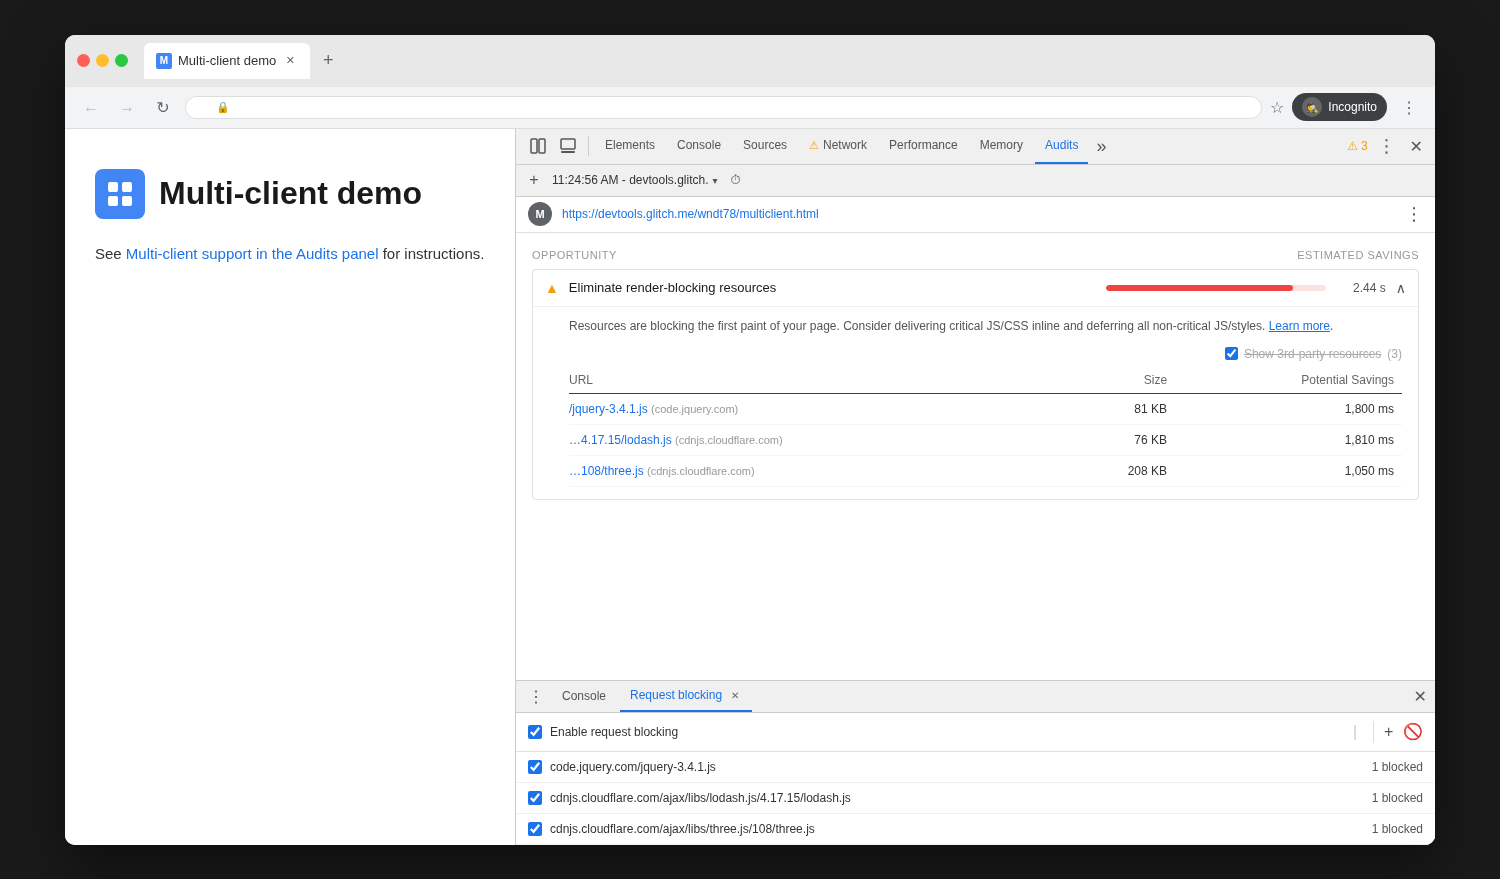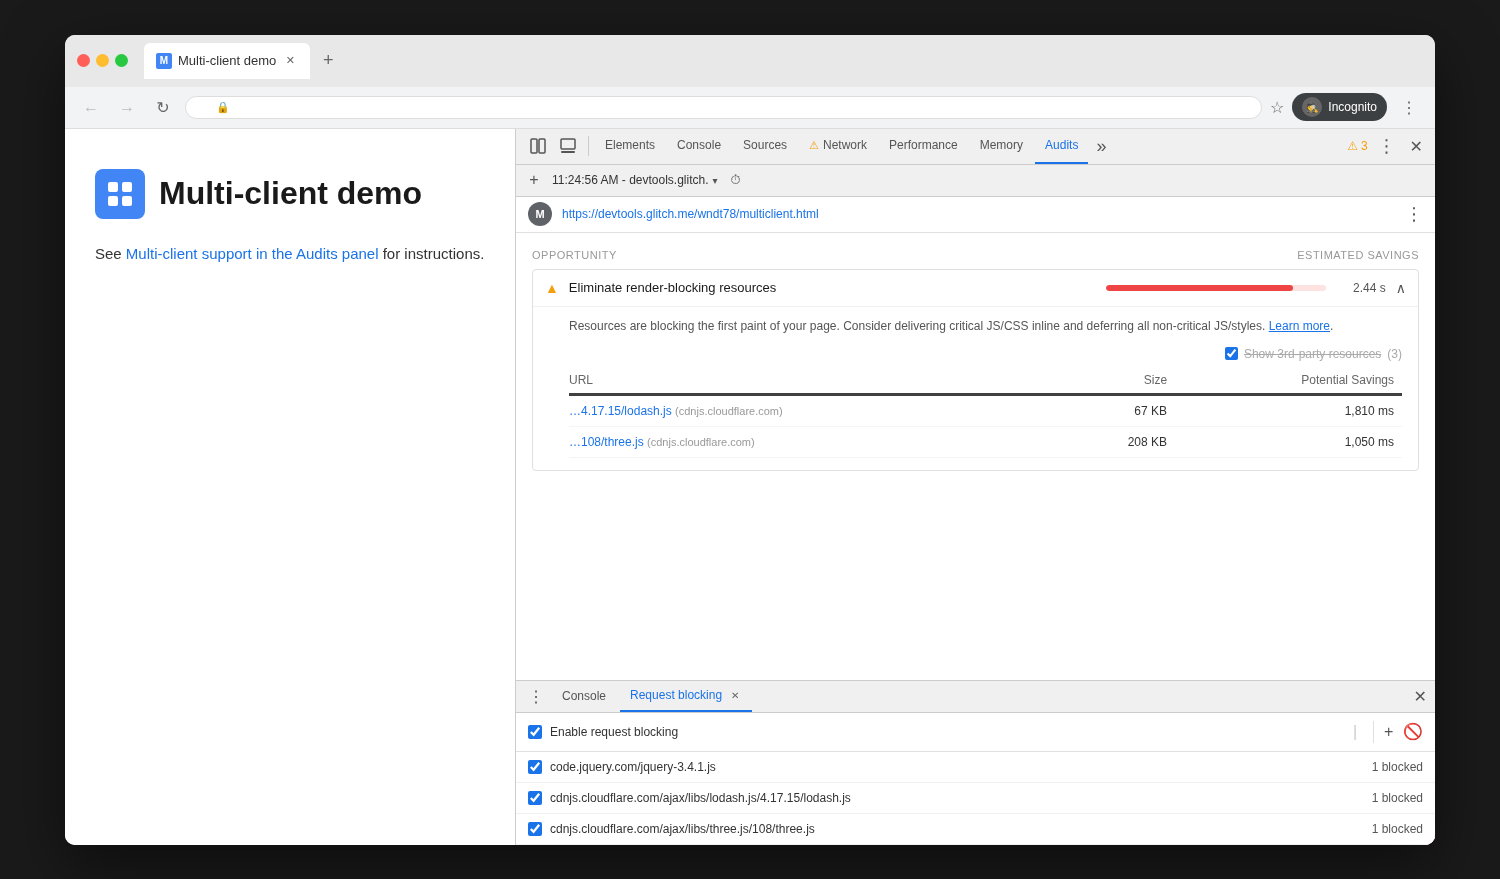--- a/index.html
+++ b/index.html
@@ -540,21 +540,21 @@
       width: 100%;
       border-collapse: collapse;
       font-size: 12px;
     }
 
     .resource-table th {
       text-align: left;
       color: #666;
       font-weight: 500;
       padding: 4px 8px 6px 0;
-      border-bottom: 3px solid #404040;
+      border-bottom: 1px solid #404040;
     }
 
     .resource-table th.right { text-align: right; }
 
     .resource-table td {
       padding: 8px 8px 8px 0;
       color: #333;
       border-bottom: 1px solid #f5f5f5;
     }
 
@@ -854,24 +854,32 @@
                 <thead>
                   <tr>
                     <th>URL</th>
                     <th class="right">Size</th>
                     <th class="right">Potential Savings</th>
                   </tr>
                 </thead>
                 <tbody>
                   <tr>
                     <td>
+                      <span class="resource-url">/jquery-3.4.1.js</span>
+                      <span class="resource-origin">(code.jquery.com)</span>
+                    </td>
+                    <td class="right">81 KB</td>
+                    <td class="right">1,800 ms</td>
+                  </tr>
+                  <tr>
+                    <td>
                       <span class="resource-url">…4.17.15/lodash.js</span>
                       <span class="resource-origin">(cdnjs.cloudflare.com)</span>
                     </td>
-                    <td class="right">67 KB</td>
+                    <td class="right">76 KB</td>
                     <td class="right">1,810 ms</td>
                   </tr>
                   <tr>
                     <td>
                       <span class="resource-url">…108/three.js</span>
                       <span class="resource-origin">(cdnjs.cloudflare.com)</span>
                     </td>
                     <td class="right">208 KB</td>
                     <td class="right">1,050 ms</td>
                   </tr>

